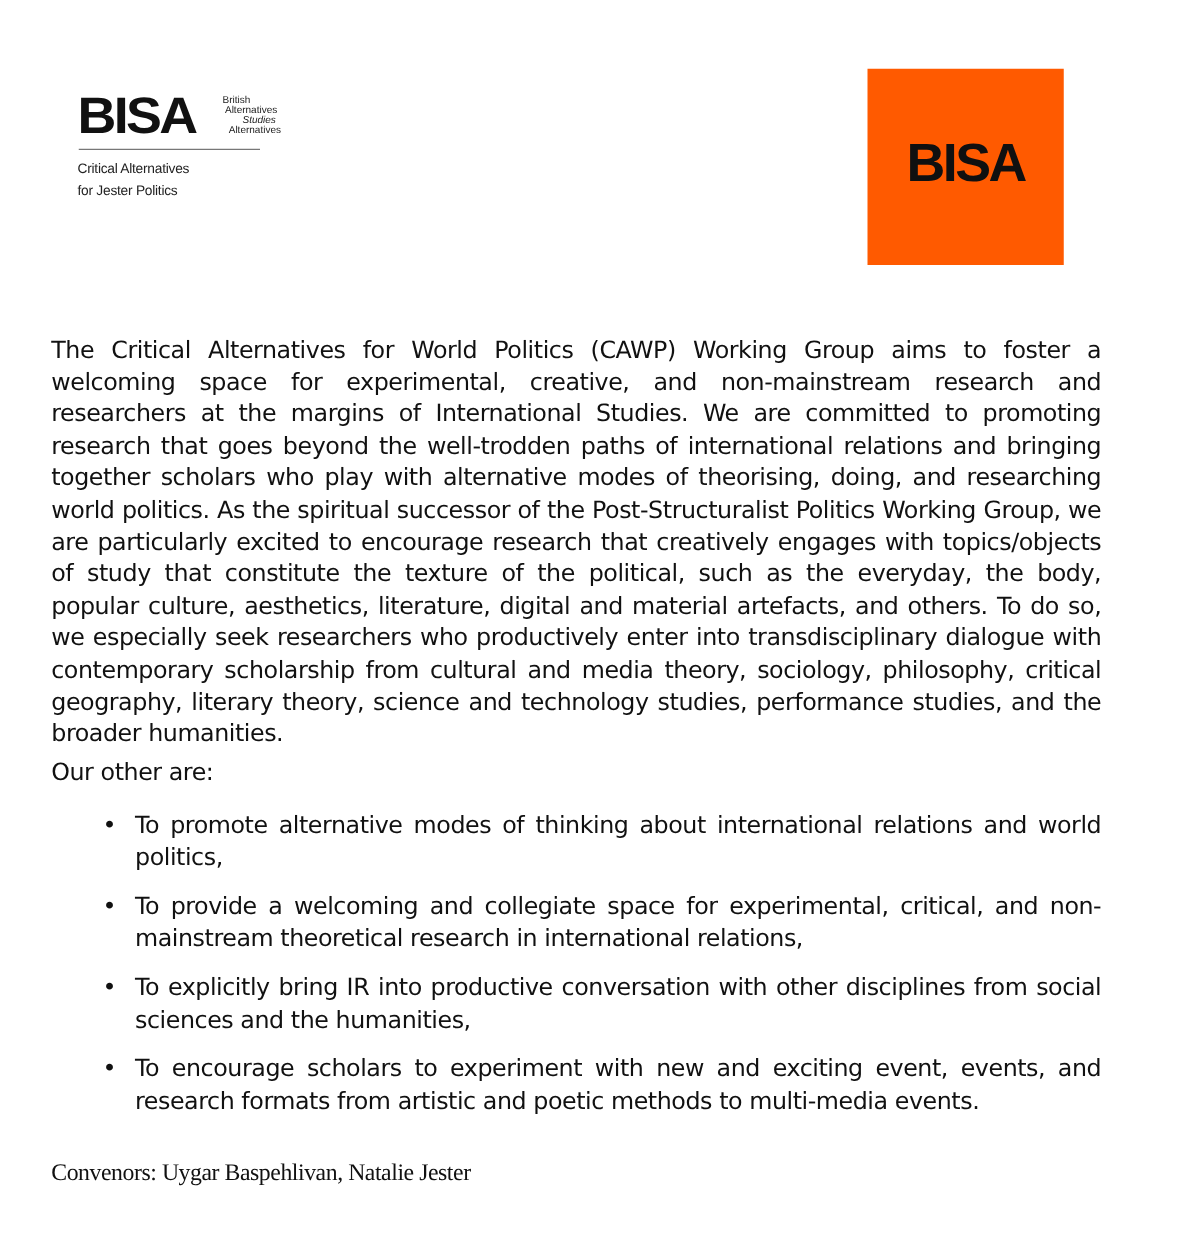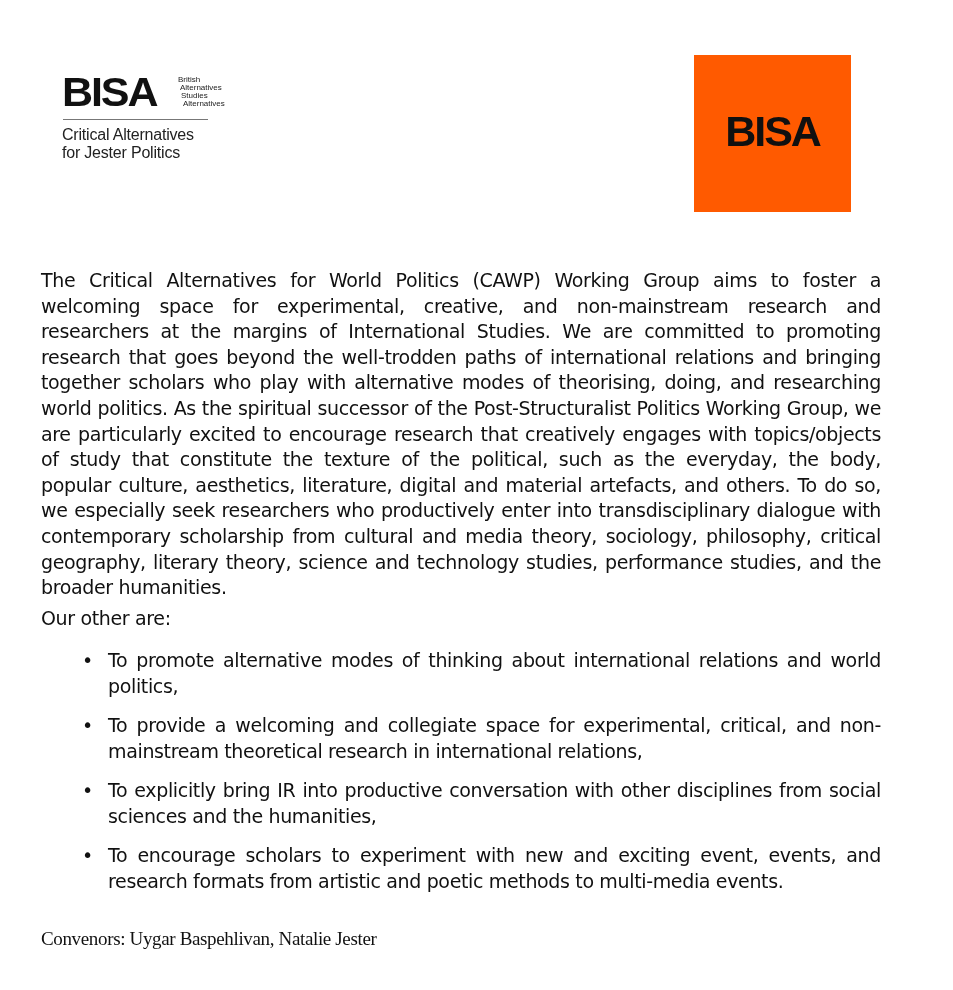--- a/index.html
+++ b/index.html
@@ -8,24 +8,24 @@
 
     
     .logo-left { position: absolute; left: 62px; top: 74px; width: 150px; }
     .logo-row { display: flex; align-items: flex-start; }
     .logo-wordmark { font-family: "Liberation Sans", sans-serif; font-weight: 700;
                      font-size: 41px; letter-spacing: -2px; line-height: 36px;
                      color: #111; transform: scaleX(1.05); transform-origin: left top; }
     .logo-stack { margin-left: 6px; margin-top: 2px; font-size: 8px; line-height: 8px; color: #222; }
     .logo-stack span { display: block; padding-left: 20px; }
     .logo-stack span:nth-child(2) { margin-left: 2px; }
-    .logo-stack span:nth-child(3) { margin-left: 3px; }
+    .logo-stack span:nth-child(3) { margin-left: 16px; font-style: italic; }
     .logo-stack span:nth-child(4) { margin-left: 5px; }
     .logo-rule { height: 1px; background: #777; margin: 9px 0 6px 1px; width: 145px; }
-    .logo-sub { font-size: 16px; line-height: 18px; color: #222; letter-spacing: -0.2px; }
+    .logo-sub { font-size: 11px; line-height: 18px; color: #222; letter-spacing: -0.2px; }
 
     
     .logo-right { position: absolute; left: 694px; top: 55px; width: 157px; height: 157px;
                   background: #ff5a00; display: flex; align-items: center; justify-content: center; }
     .logo-right .mark { font-family: "Liberation Sans", sans-serif; font-weight: 700;
                         font-size: 43px; letter-spacing: -2px; color: #101010; margin-top: -4px; }
 
     
     .content { position: absolute; left: 41px; top: 268px; width: 840px;
                font-family: "DejaVu Sans", sans-serif; font-size: 19px; color: #111;

